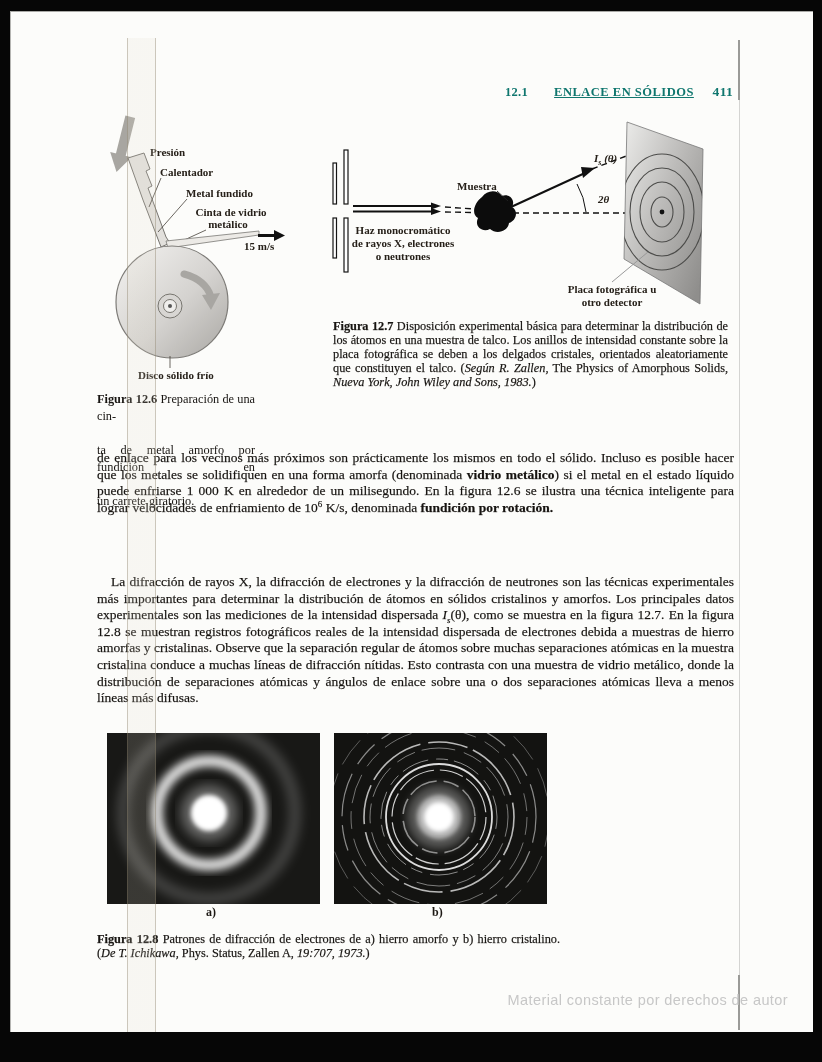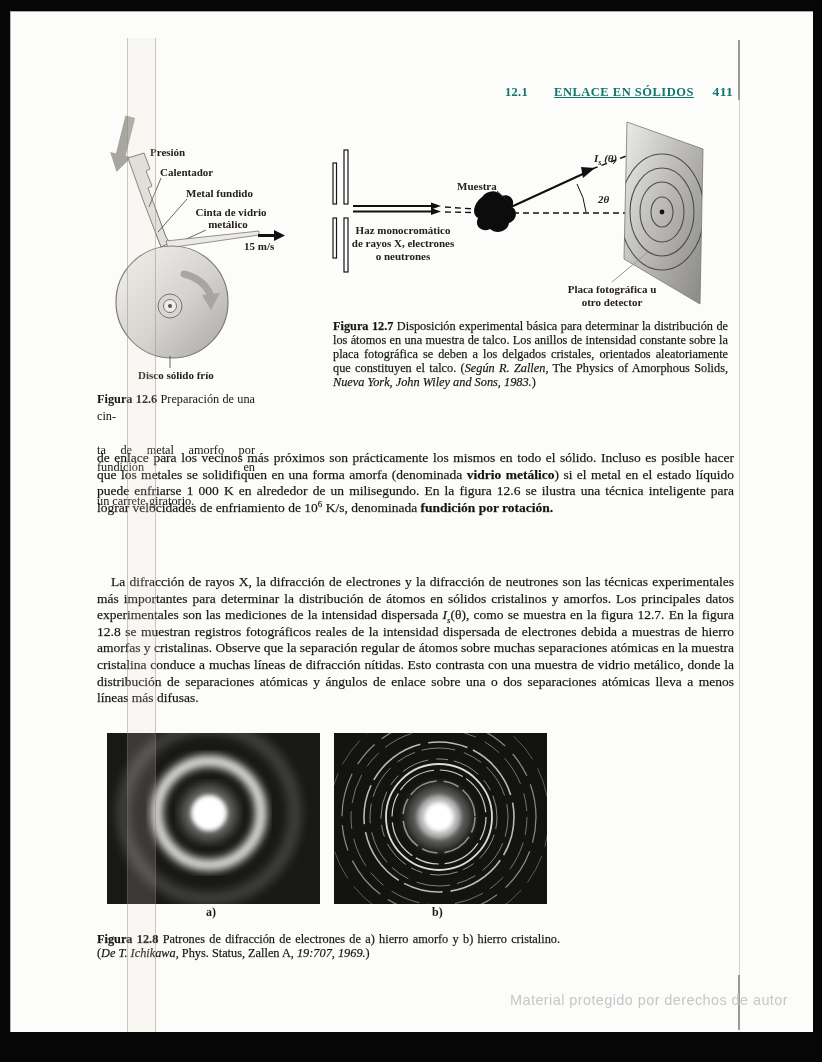--- a/index.html
+++ b/index.html
@@ -223,23 +223,23 @@
   </g>
   <g>
     <circle cx="105" cy="84" r="32" fill="#fff" opacity=".3" filter="url(#c5)"></circle>
     <circle cx="105" cy="84" r="22" fill="#fff" opacity=".55" filter="url(#c2)"></circle>
     <circle cx="105" cy="84" r="15" fill="#fff" filter="url(#c2)"></circle>
   </g>
 </svg>
 <div class="photo-label" style="left:206px;">a)</div>
 <div class="photo-label" style="left:432px;">b)</div>
 
-<div class="abs para caption" style="left:97px;top:932px;width:463px;"><span class="seg-b">Figura 12.8</span><span>  Patrones de difracción de electrones de a) hierro amorfo y b) hierro cristalino. (</span><span class="seg-i">De T. Ichikawa,</span><span> Phys. Status, Zallen A, </span><span class="seg-i">19:707, 1969.</span><span>)</span></div>
-
-<div id="watermark" class="abs">Material protegido por derechos de autor</div>
+<div class="abs para caption" style="left:97px;top:932px;width:463px;"><span class="seg-b">Figura 12.8</span><span>  Patrones de difracción de electrones de a) hierro amorfo y b) hierro cristalino. (</span><span class="seg-i">De T. Ichikawa,</span><span> Phys. Status, Zallen A, </span><span class="seg-i">19:707, 1973.</span><span>)</span></div>
+
+<div id="watermark" class="abs">Material constante por derechos de autor</div>
 
 <div id="crease" class="abs"></div>
 <div id="edge-line" class="abs"></div>
 <div class="abs edge-tick" style="top:40px;height:60px;"></div>
 <div class="abs edge-tick" style="top:975px;height:55px;"></div>
 
 <div id="bar-top" class="abs"></div>
 <div id="bar-bottom" class="abs"></div>
 <div id="bar-left" class="abs"></div>
 <div id="bar-right" class="abs"></div>

